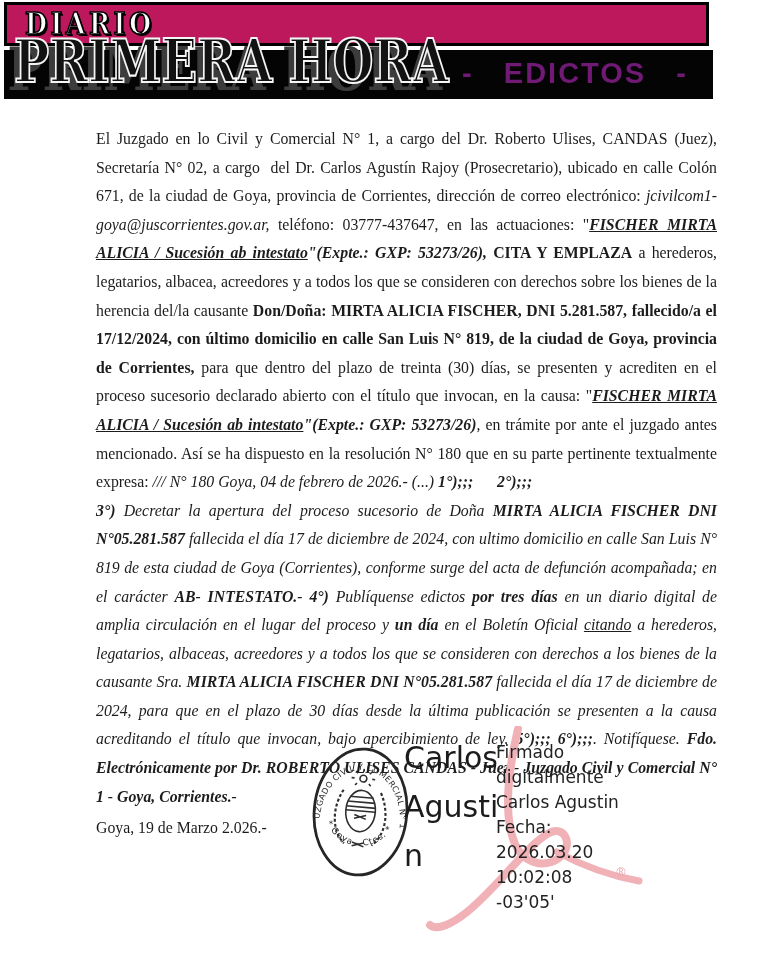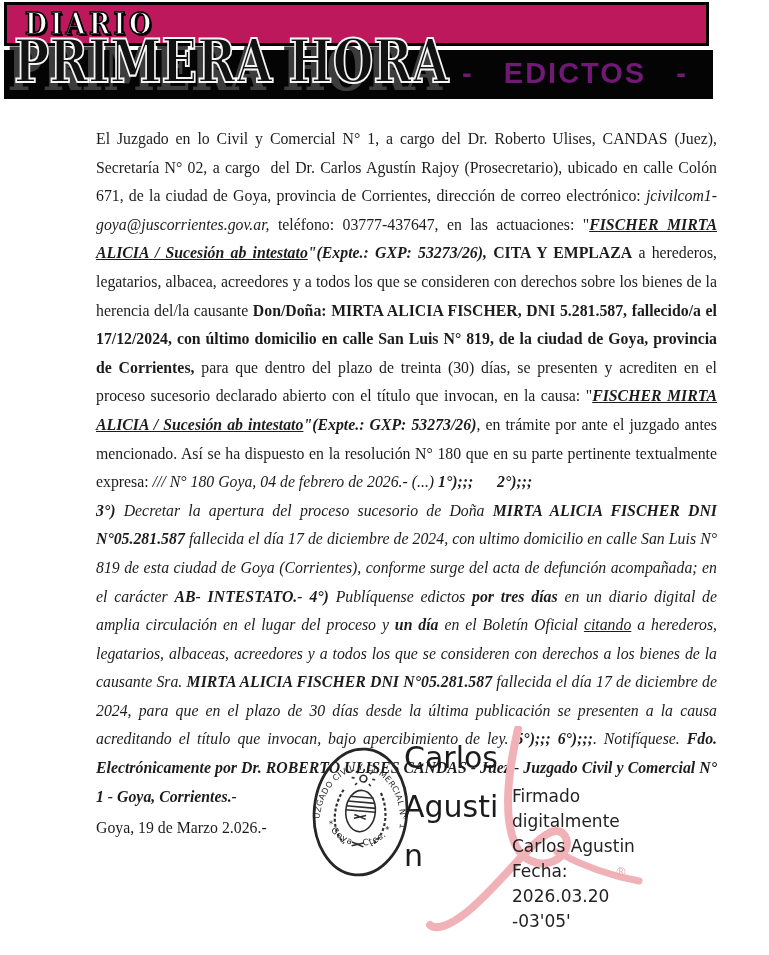--- a/index.html
+++ b/index.html
@@ -35,22 +35,22 @@
   .seg-biu{font-weight:700;font-style:italic;text-decoration:underline;}
   .seg-iu{font-style:italic;text-decoration:underline;}
   .closing-line{margin-top:3px;text-align:left;}
 
   
   .stamp-svg{position:absolute;left:309px;top:746px;width:103px;height:132px;
              transform:rotate(5deg);z-index:1;}
   .flourish-svg{position:absolute;left:415px;top:726px;width:235px;height:215px;z-index:1;}
   .signer-name{position:absolute;left:404px;top:733px;z-index:2;
                font-family:"DejaVu Sans",sans-serif;font-size:30px;line-height:49px;color:#1b1b1b;}
-  .digital-info{position:absolute;left:512px;top:740px;z-index:2;
-                font-family:"DejaVu Sans",sans-serif;font-size:17px;line-height:25px;color:#222;margin-top:44px;}
+  .digital-info{position:absolute;left:496px;top:740px;z-index:2;
+                font-family:"DejaVu Sans",sans-serif;font-size:17px;line-height:25px;color:#222;}
 </style>
 </head>
 <body>
 
 <div class="page">
 
   <div class="masthead-box">
     <div class="diario">DIARIO</div>
   </div>
   <div class="band"></div>
@@ -97,16 +97,17 @@
       <div>Agusti</div>
       <div>n</div>
     </div>
 
   <div class="digital-info">
       <div>Firmado</div>
       <div>digitalmente</div>
       <div>Carlos Agustin</div>
       <div>Fecha:</div>
       <div>2026.03.20</div>
+      <div>10:02:08</div>
       <div>-03'05'</div>
     </div>
 
 </div>
 
 </body></html>

